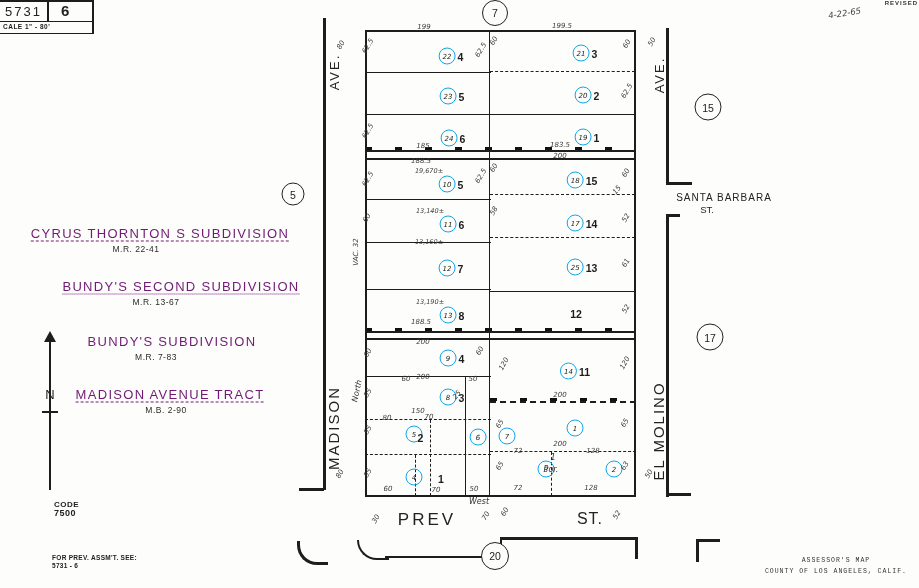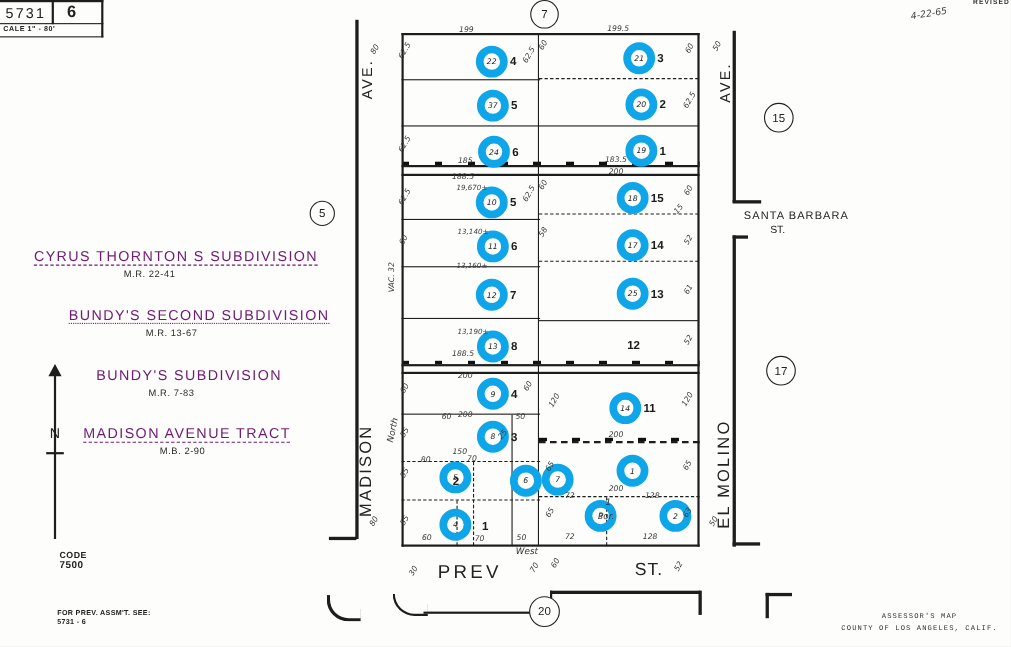--- a/index.html
+++ b/index.html
@@ -11,21 +11,21 @@
   .ln{position:absolute;background:#1d1d1d;}
   .dash{position:absolute;border-top:1px dashed #1d1d1d;height:0;}
   .dash2{position:absolute;border-top:2px dashed #1d1d1d;height:0;}
   .dashv{position:absolute;border-left:1px dashed #1d1d1d;width:0;}
   .curve{position:absolute;border-left:3px solid #1d1d1d;border-bottom:3px solid #1d1d1d;border-bottom-left-radius:20px;}
   .tick{position:absolute;height:3px;background:repeating-linear-gradient(90deg,#111 0 7px,transparent 7px 30px);}
   
   .dim{position:absolute;font:italic 7px "DejaVu Sans",sans-serif;color:#3a3a3a;white-space:nowrap;transform:translate(-50%,-50%);}
   .script{position:absolute;font:italic 8px "DejaVu Sans",sans-serif;color:#333;white-space:nowrap;transform:translate(-50%,-50%);}
   .parcel{position:absolute;display:flex;align-items:center;transform:translate(-50%,-50%);white-space:nowrap;}
-  .pc{width:15px;height:15px;border:7px solid #0ea5e9;border-radius:50%;display:flex;align-items:center;justify-content:center;font:italic 7px "DejaVu Sans",sans-serif;flex:0 0 auto;background:rgba(255,255,255,.0);margin-left:44px;}
+  .pc{width:15px;height:15px;border:1px solid #0ea5e9;border-radius:50%;display:flex;align-items:center;justify-content:center;font:italic 7px "DejaVu Sans",sans-serif;flex:0 0 auto;background:rgba(255,255,255,.0);margin-left:44px;}
   .lot{font:600 10.5px "Liberation Sans",sans-serif;margin-left:2px;color:#1c1c1c;}
   .lot-first{margin:0 2px 0 0;}
   .area{position:absolute;font:italic 6.5px "DejaVu Sans",sans-serif;color:#3a3a3a;transform:translate(-50%,-100%);white-space:nowrap;}
   .jc{position:absolute;border:1.4px solid #222;border-radius:50%;display:flex;align-items:center;justify-content:center;font:10.5px "Liberation Sans",sans-serif;transform:translate(-50%,-50%);background:#fdfdfb;}
   .vtext{position:absolute;white-space:nowrap;transform:translate(-50%,-50%) rotate(-90deg);letter-spacing:2px;color:#222;}
   .htext{position:absolute;white-space:nowrap;transform:translate(-50%,-50%);color:#222;}
   .subname{position:absolute;transform:translate(-50%,-50%);font:13px "Liberation Sans",sans-serif;letter-spacing:1.3px;color:#701a75;white-space:nowrap;text-underline-offset:3px;}
   .subref{position:absolute;transform:translate(-50%,-50%);font:8.5px "Liberation Sans",sans-serif;letter-spacing:.5px;color:#2a2a2a;white-space:nowrap;}
   
   .tb-book{position:absolute;left:5px;top:4px;font:13px "Liberation Sans",sans-serif;letter-spacing:2px;}
@@ -161,21 +161,21 @@
       <div class="jc" style="left: 495px; top: 556px; width: 26px; height: 26px;">20</div>
       <div class="parcel" style="left: 429px; top: 56px;">
         <span class="pc">22</span>
         <span class="lot">4</span>
       </div>
       <div class="parcel" style="left: 563px; top: 53px;">
         <span class="pc">21</span>
         <span class="lot">3</span>
       </div>
       <div class="parcel" style="left: 430px; top: 96px;">
-        <span class="pc">37</span>
+        <span class="pc">23</span>
         <span class="lot">5</span>
       </div>
       <div class="parcel" style="left: 565px; top: 95px;">
         <span class="pc">20</span>
         <span class="lot">2</span>
       </div>
       <div class="parcel" style="left: 431px; top: 138px;">
         <span class="pc">24</span>
         <span class="lot">6</span>
       </div>

